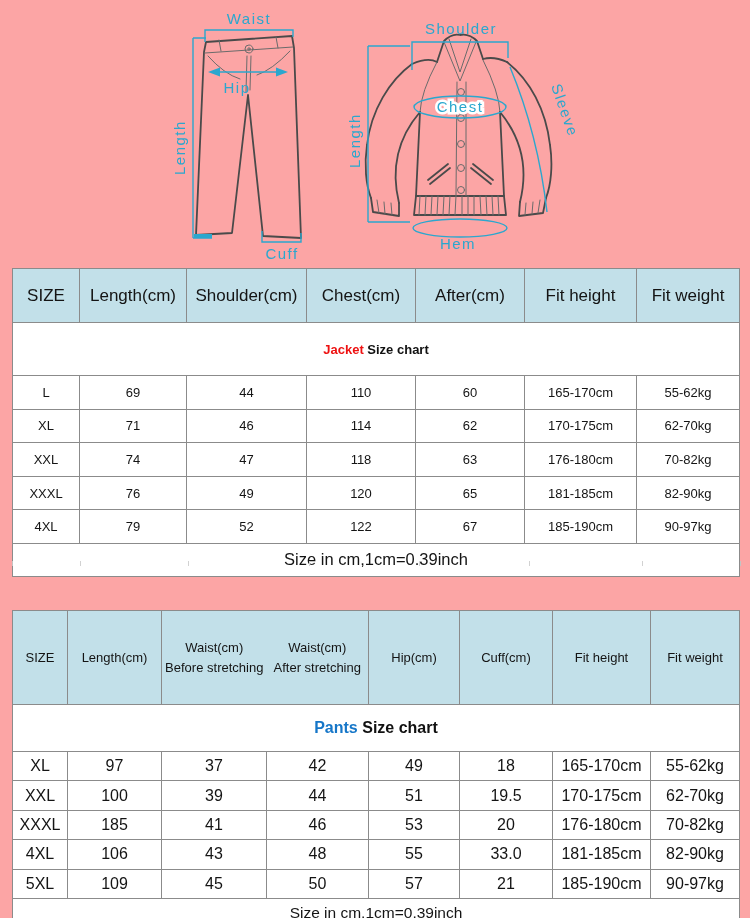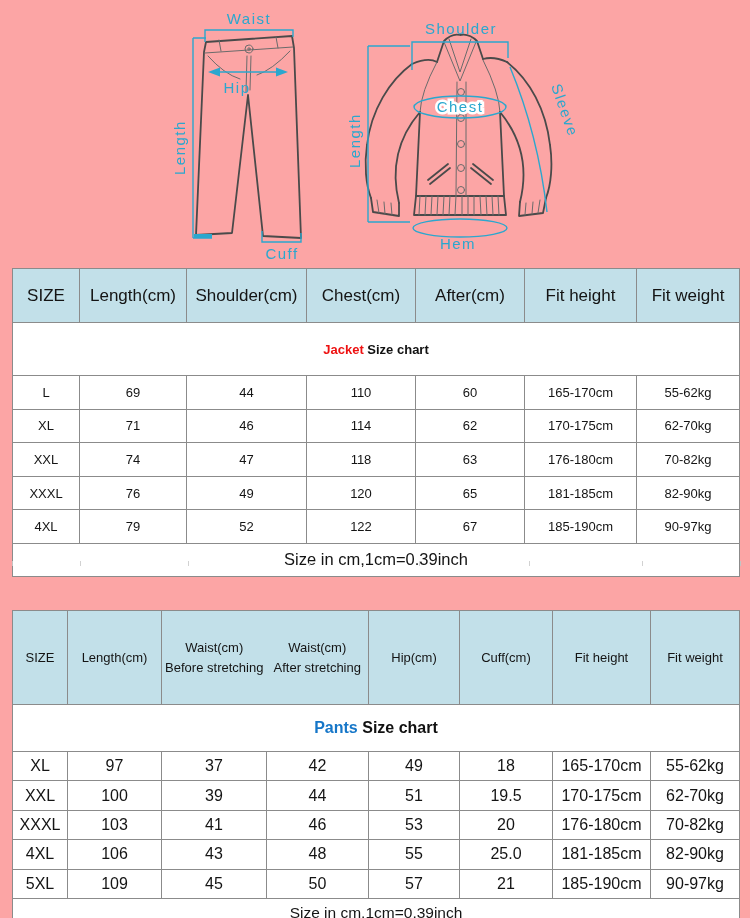--- a/index.html
+++ b/index.html
@@ -296,35 +296,35 @@
           <td>100</td>
           <td>39</td>
           <td>44</td>
           <td>51</td>
           <td>19.5</td>
           <td>170-175cm</td>
           <td>62-70kg</td>
         </tr>
         <tr>
           <td>XXXL</td>
-          <td>103</td>
+          <td>185</td>
           <td>41</td>
           <td>46</td>
           <td>53</td>
           <td>20</td>
           <td>176-180cm</td>
           <td>70-82kg</td>
         </tr>
         <tr>
           <td>4XL</td>
           <td>106</td>
           <td>43</td>
           <td>48</td>
           <td>55</td>
-          <td>25.0</td>
+          <td>33.0</td>
           <td>181-185cm</td>
           <td>82-90kg</td>
         </tr>
         <tr>
           <td>5XL</td>
           <td>109</td>
           <td>45</td>
           <td>50</td>
           <td>57</td>
           <td>21</td>

